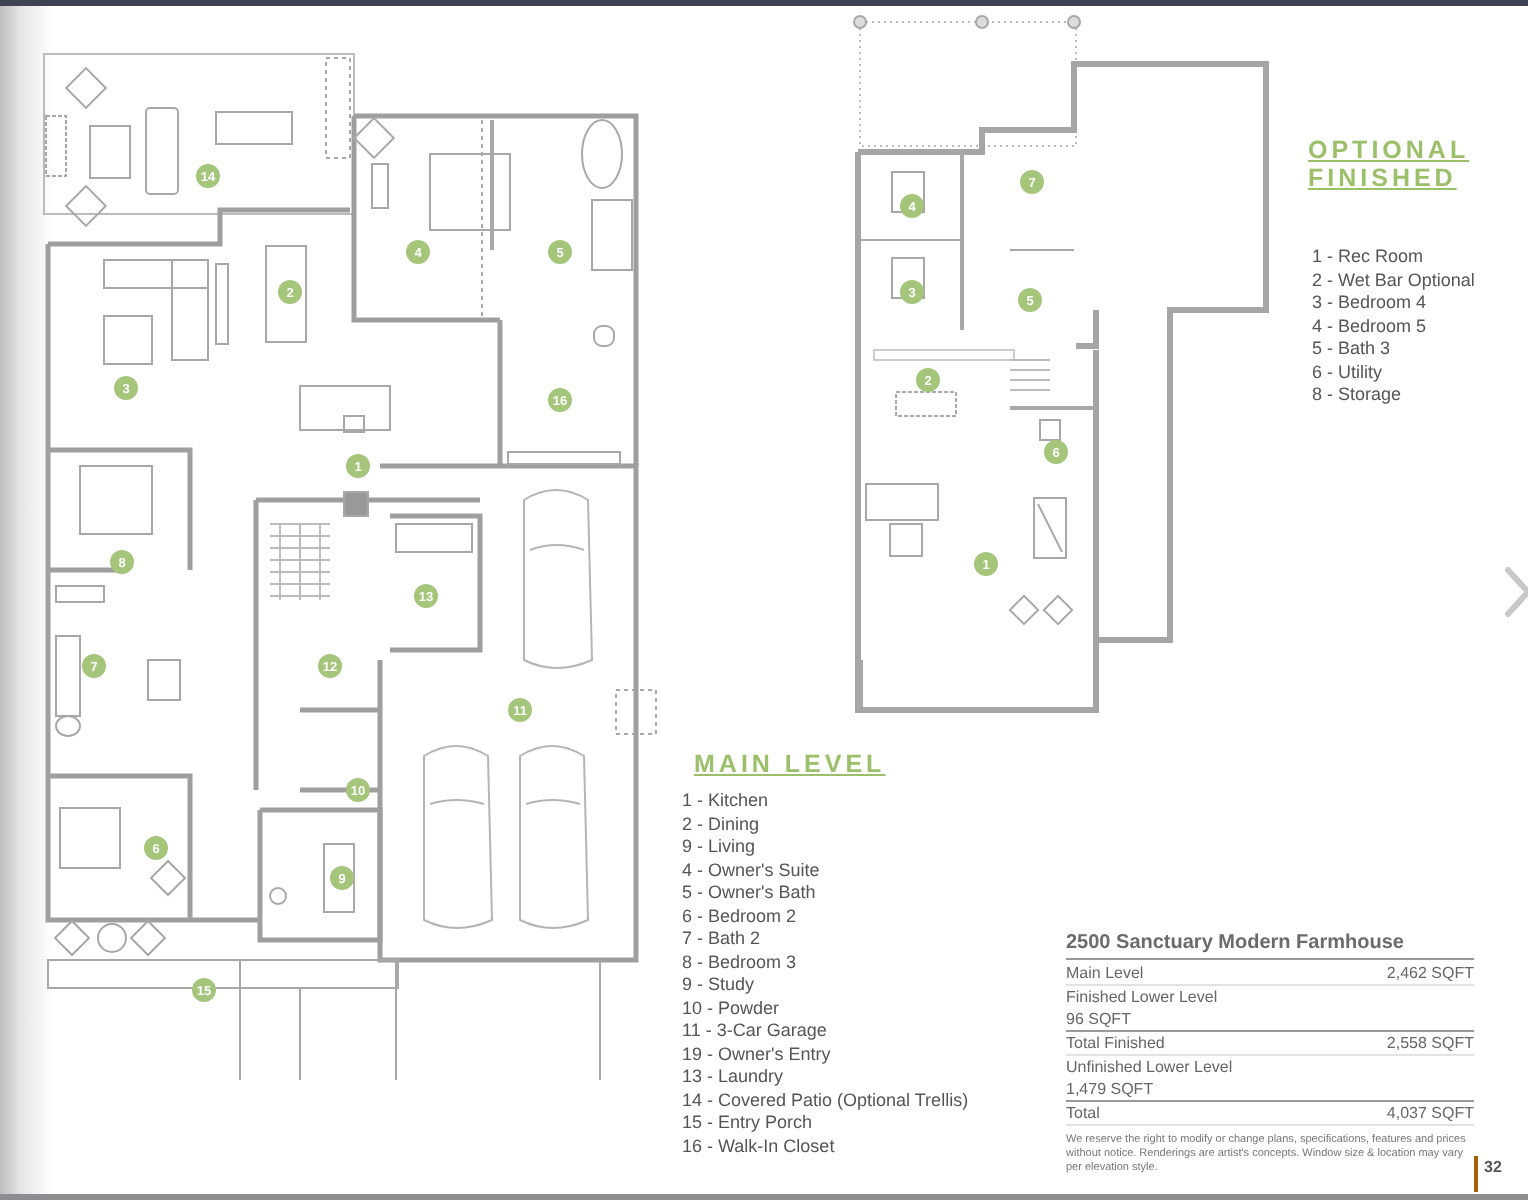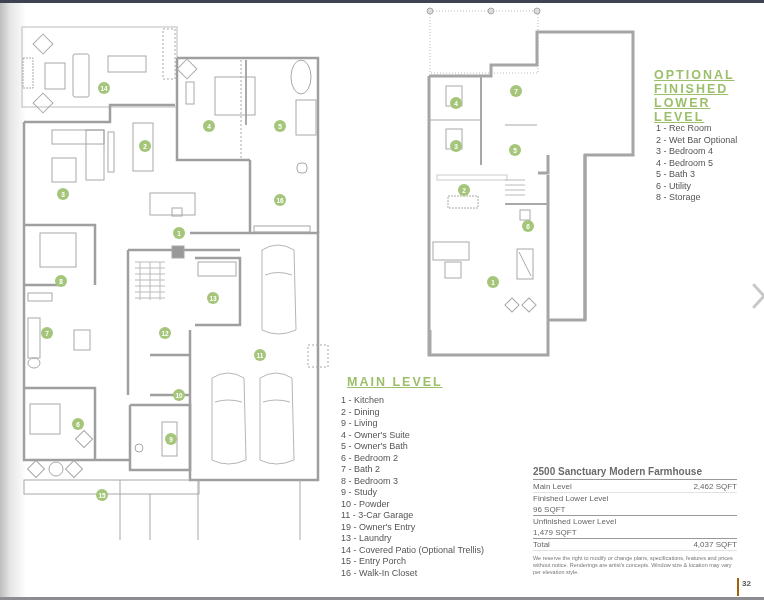--- a/index.html
+++ b/index.html
@@ -219,21 +219,20 @@
     <text x="456" y="105.5">4</text>
       <text x="515" y="152.5">5</text>
       <text x="528" y="228.5">6</text>
     <text x="516" y="93.5">7</text>
   </g>
 </svg>
 
 <div class="level-title" style="left:654px;top:68px;">
   <div>OPTIONAL</div>
   <div>FINISHED</div>
-  <div>LOWER LEVEL</div>
 </div>
 <ul class="legend" style="left:656px;top:123px;">
   <li>1 - Rec Room</li>
   <li>2 - Wet Bar Optional</li>
   <li>3 - Bedroom 4</li>
   <li>4 - Bedroom 5</li>
   <li>5 - Bath 3</li>
   <li>6 - Utility</li>
   <li>8 - Storage</li>
 </ul>
@@ -261,20 +260,24 @@
 <div class="summary">
   <div class="title">2500 Sanctuary Modern Farmhouse</div>
   <div class="srow">
     <span>Main Level</span>
     <span>2,462 SQFT</span>
   </div>
   <div class="srow sep">
     <span>Finished Lower Level</span>
     <span>96 SQFT</span>
   </div>
+  <div class="srow">
+    <span>Total Finished</span>
+    <span>2,558 SQFT</span>
+  </div>
   <div class="srow sep">
     <span>Unfinished Lower Level</span>
     <span>1,479 SQFT</span>
   </div>
   <div class="srow">
     <span>Total</span>
     <span>4,037 SQFT</span>
   </div>
   <div class="note">We reserve the right to modify or change plans, specifications, features and prices without notice. Renderings are artist's concepts. Window size &amp; location may vary per elevation style.</div>
 </div>

